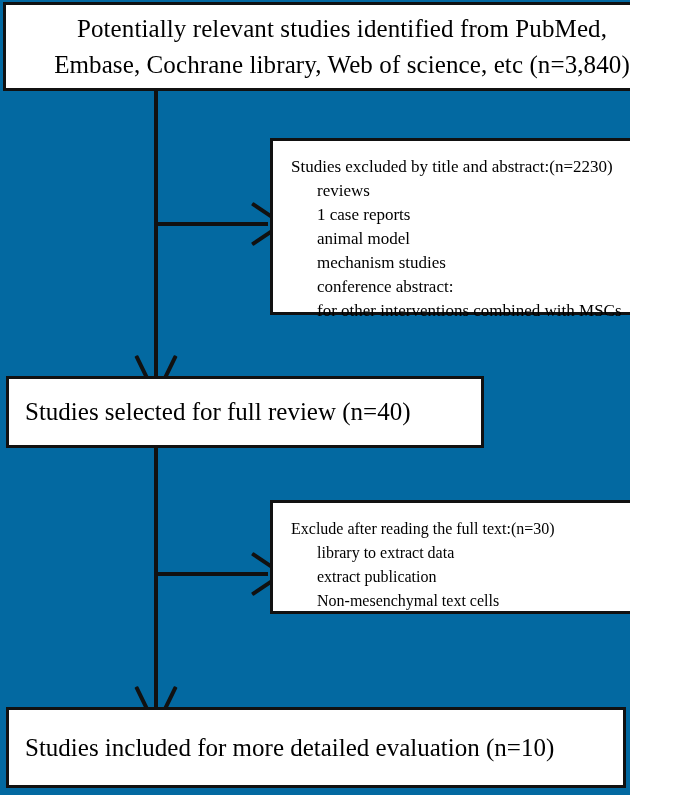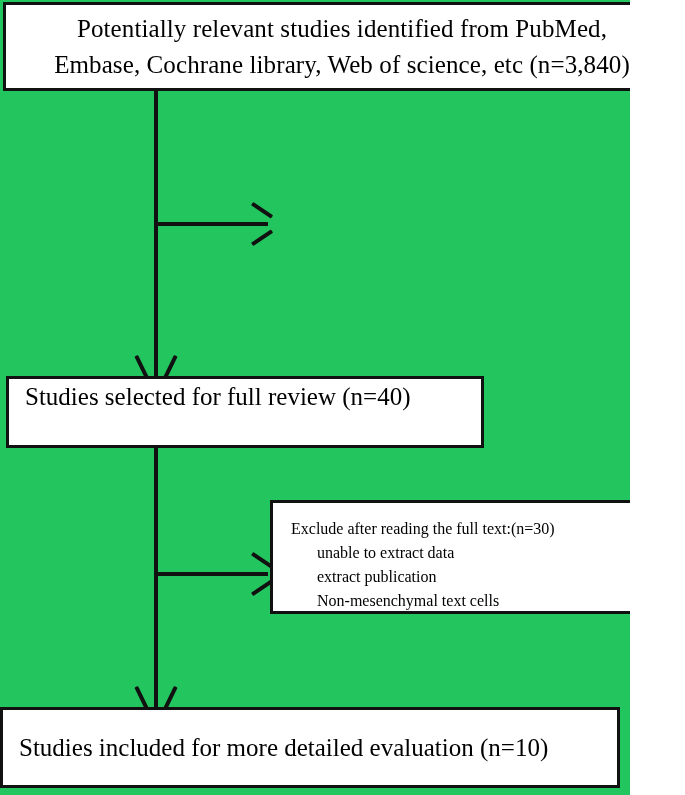--- a/index.html
+++ b/index.html
@@ -4,21 +4,21 @@
 <style>
   html, body {
     margin: 0;
     padding: 0;
     background: #ffffff;
   }
   #flowchart-root {
     position: relative;
     width: 630px;
     height: 795px;
-    background: #22c55e;
+    background: #0369a1;
     font-family: "Liberation Serif", "DejaVu Serif", serif;
     color: #000000;
     overflow: hidden;
   }
   .node-box {
     position: absolute;
     box-sizing: border-box;
     border: 3px solid #111111;
     background: #ffffff;
   }
@@ -62,20 +62,21 @@
   }
   .indent-1 { padding-left: 26px; }
 
   
   #box-full-review {
     left: 6px;
     top: 376px;
     width: 478px;
     height: 72px;
     display: flex;
+    align-items: center;
   }
   #box-full-review .label {
     font-size: 25px;
     padding-left: 16px;
   }
 
   
   #box-excluded-full-text {
     left: 270px;
     top: 500px;
@@ -84,21 +85,21 @@
     padding: 14px 10px 10px 18px;
   }
   #box-excluded-full-text .line {
     font-size: 16px;
     line-height: 24px;
     white-space: nowrap;
   }
 
   
   #box-included {
-    left: 0;
+    left: 6px;
     top: 707px;
     width: 620px;
     height: 81px;
     display: flex;
     align-items: center;
   }
   #box-included .label {
     font-size: 25px;
     padding-left: 16px;
   }
@@ -171,40 +172,49 @@
     <span class="a"></span>
       <span class="b"></span>
   </div>
 
   <div class="hline" id="hline-arrow-1"></div>
   <div class="arrowhead head-right" id="arrowhead-right-1">
     <span class="a"></span>
       <span class="b"></span>
   </div>
 
+  <div class="node-box" id="box-excluded-title-abstract">
+    <div class="line box-text-left">Studies excluded by title and abstract:(n=2230)</div>
+    <div class="line box-text-left indent-1">reviews</div>
+    <div class="line box-text-left indent-1">1 case reports</div>
+    <div class="line box-text-left indent-1">animal model</div>
+    <div class="line box-text-left indent-1">mechanism studies</div>
+    <div class="line box-text-left indent-1">conference abstract:</div>
+    <div class="line box-text-left indent-1">for other interventions combined with MSCs</div>
+  </div>
 
   <div class="node-box" id="box-full-review">
     <div class="label box-text-left">Studies selected for full review (n=40)</div>
   </div>
 
   <div class="vline" id="vline-main-2"></div>
   <div class="arrowhead head-down" id="arrowhead-down-2">
     <span class="a"></span>
       <span class="b"></span>
   </div>
 
   <div class="hline" id="hline-arrow-2"></div>
   <div class="arrowhead head-right" id="arrowhead-right-2">
     <span class="a"></span>
       <span class="b"></span>
   </div>
 
   <div class="node-box" id="box-excluded-full-text">
     <div class="line box-text-left">Exclude after reading the full text:(n=30)</div>
-    <div class="line box-text-left indent-1">unable to extract data</div>
+    <div class="line box-text-left indent-1">library to extract data</div>
     <div class="line box-text-left indent-1">extract publication</div>
     <div class="line box-text-left indent-1">Non-mesenchymal text cells</div>
   </div>
 
   <div class="node-box" id="box-included">
     <div class="label box-text-left">Studies included for more detailed evaluation (n=10)</div>
   </div>
 
 </div>
 

